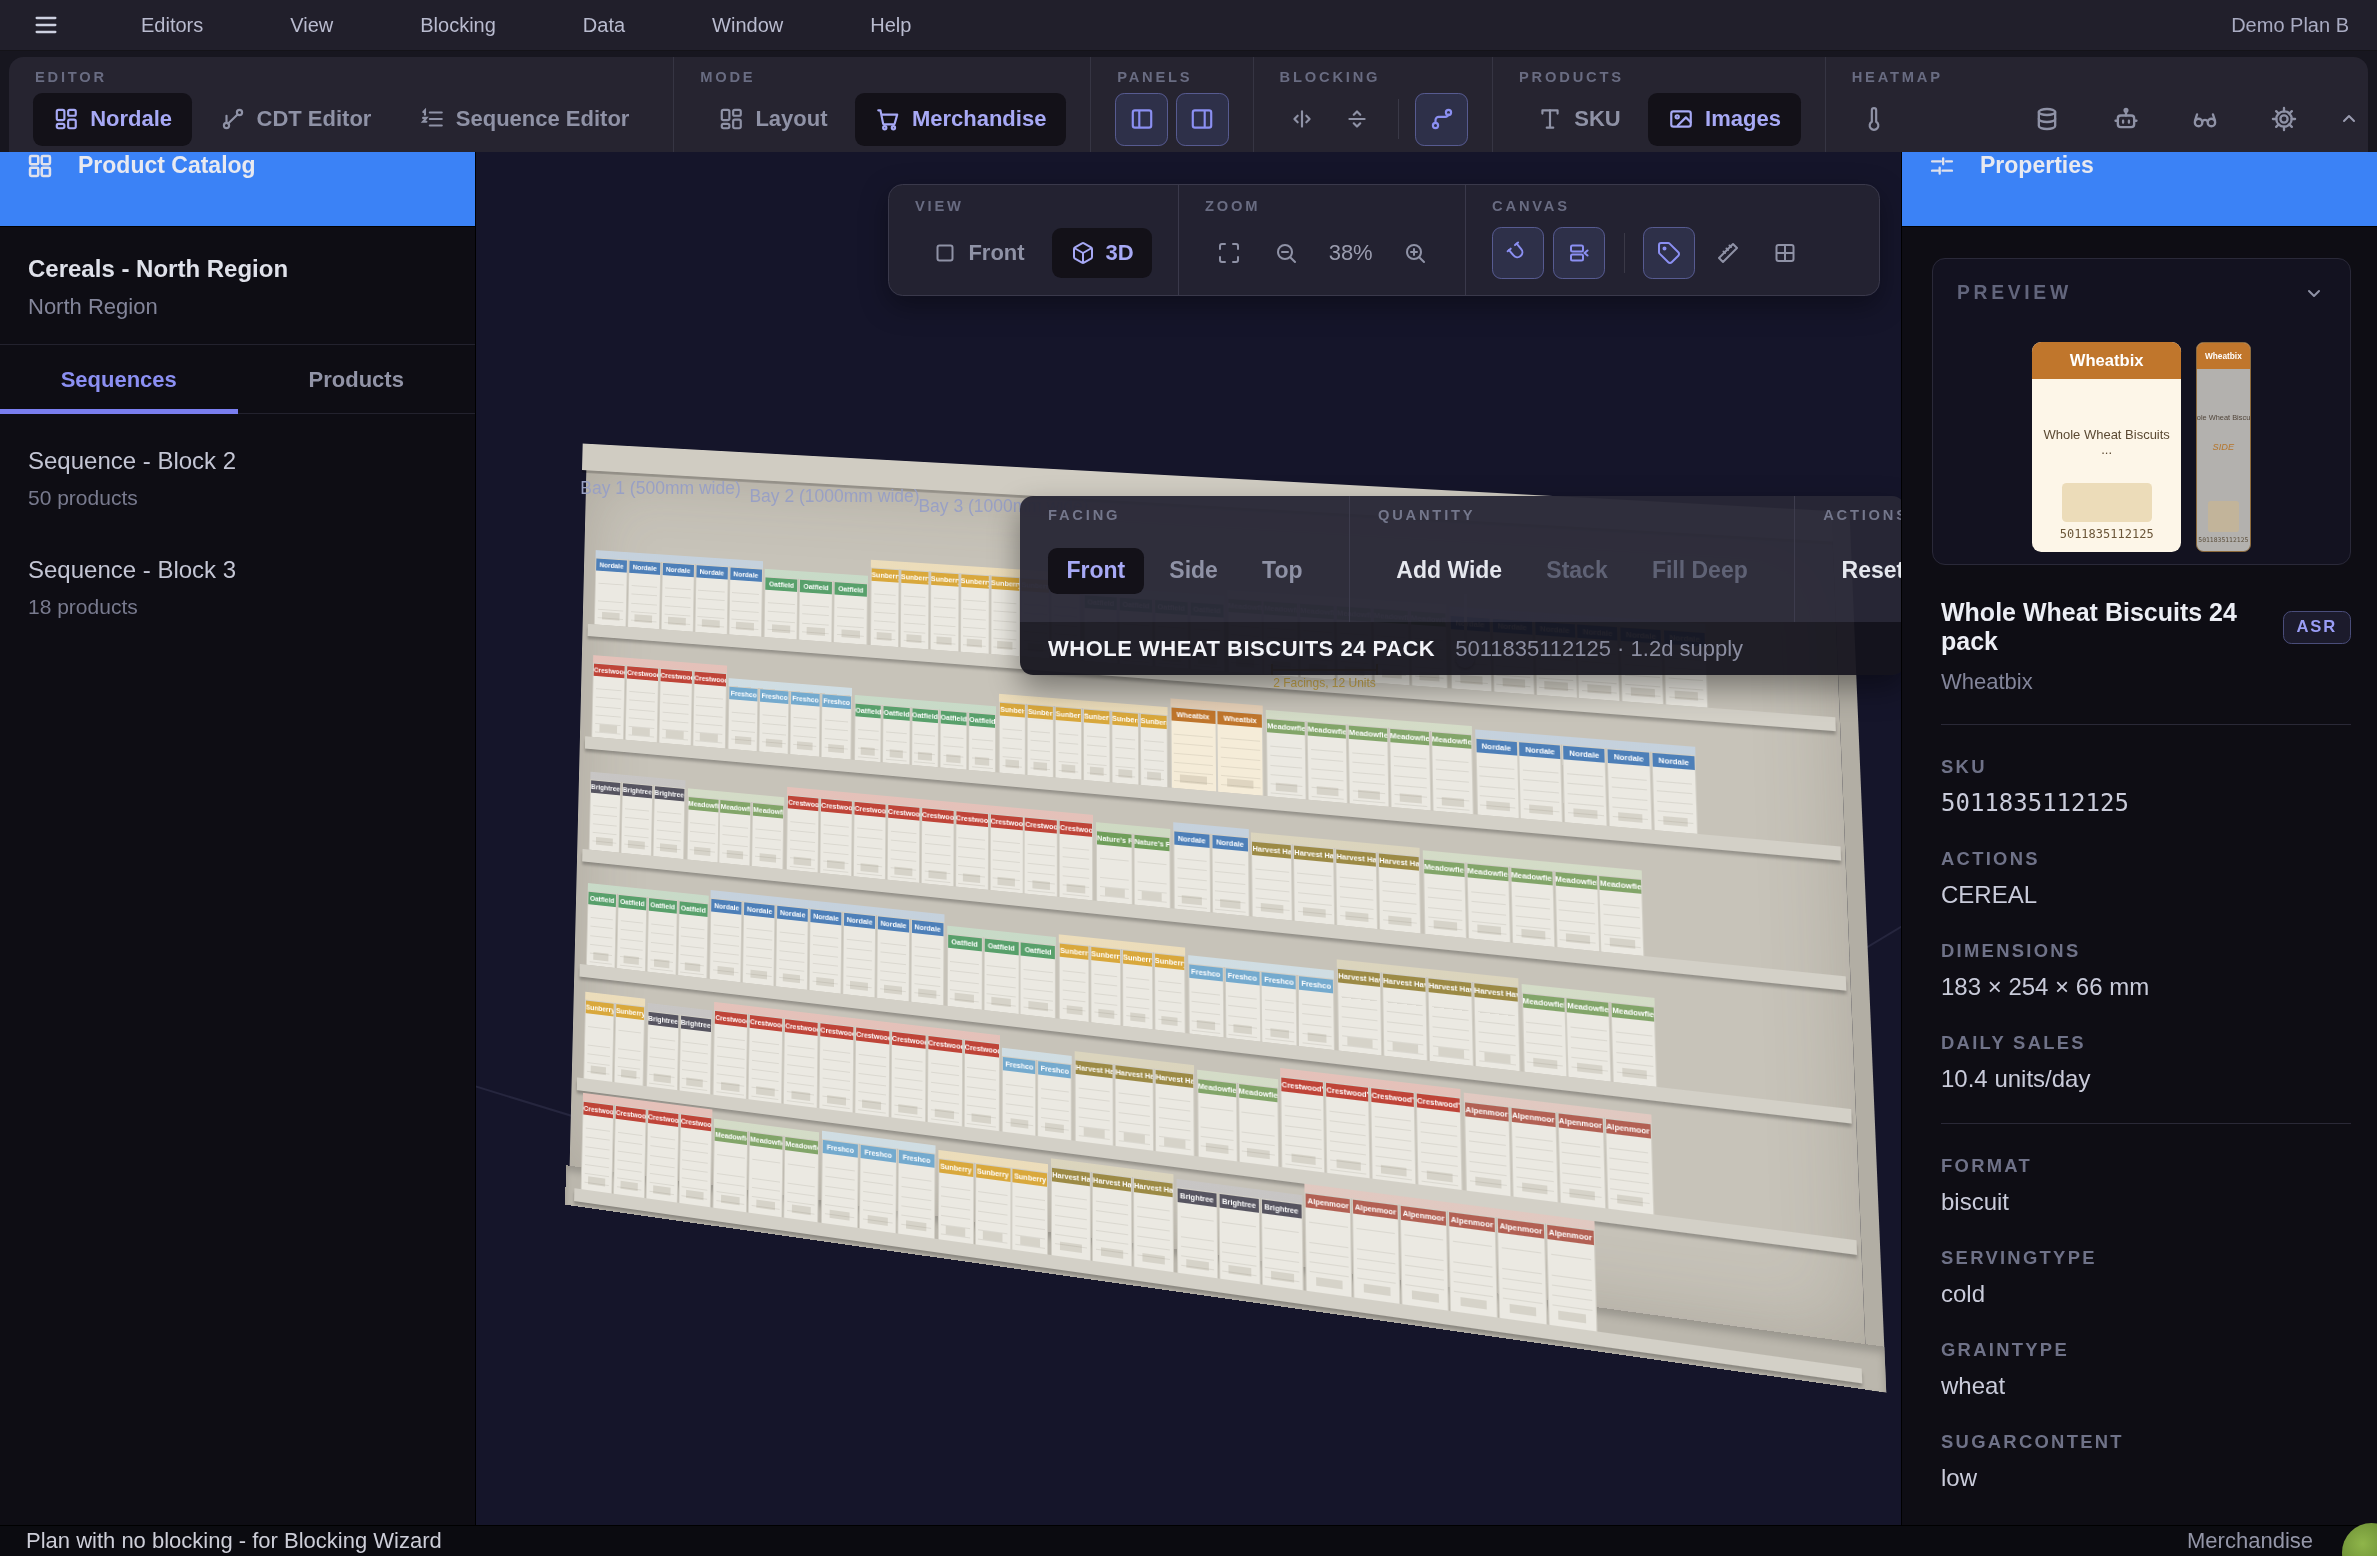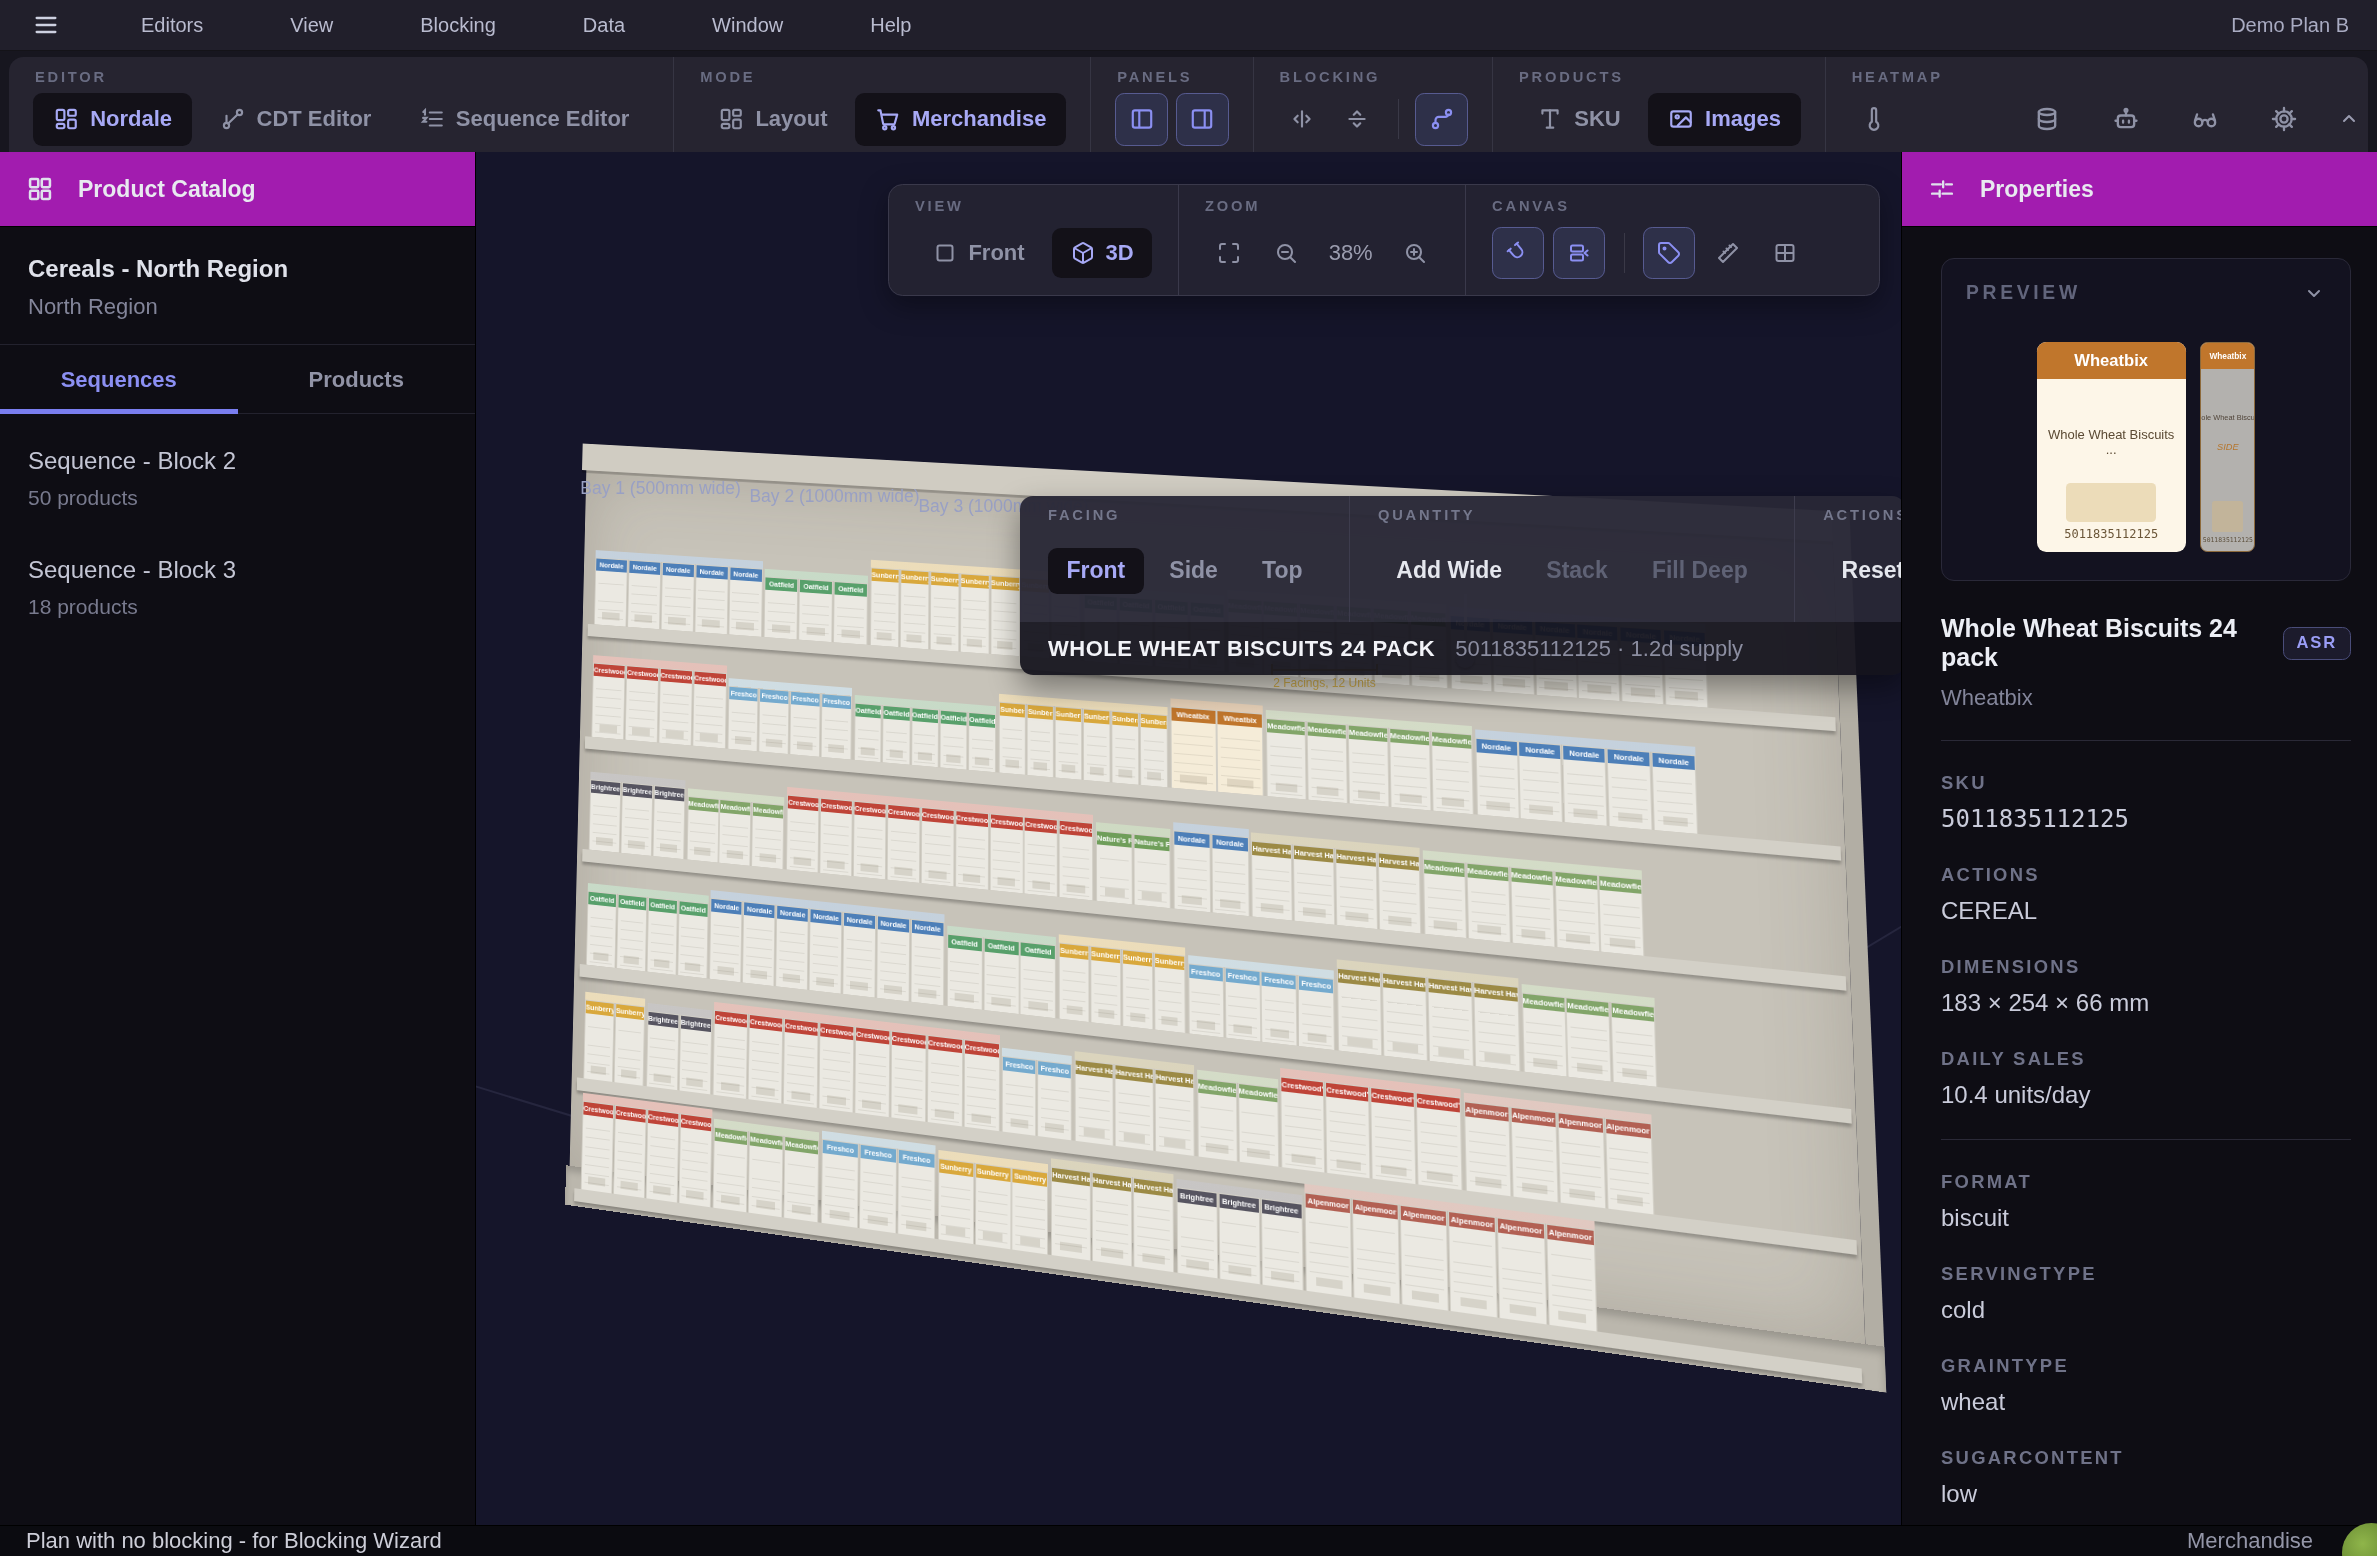--- a/index.html
+++ b/index.html
@@ -32,21 +32,21 @@
   .mini-div { width:0.9px; height:40px; background:#3a3947; margin:0 9.2px; }
   .tb-spacer { flex:1; }
   .tb-right-icons { display:flex; align-items:center; gap:31px; margin:0 16.6px 0 110px; color:#9a9cb0; }
   .tb-collapse { color:#9a9cb0; margin:0 18.4px 0 5.5px; display:flex; align-items:center; cursor:pointer; }
 
   
   .main { position:absolute; left:0; top:152px; width:2377px; height:1374px; display:flex; }
   .sidebar { width:476px; background:#0e0d14; display:flex; flex-direction:column; }
   .sidebar.left { border-right:0.9px solid #000; }
   .sidebar.right { border-left:0.9px solid #000; }
-  .panel-header { height:75px; background:#a21caf; border-bottom:0.9px solid #000; display:flex; align-items:center;
+  .panel-header { height:75px; background:#3b82f6; border-bottom:0.9px solid #000; display:flex; align-items:flex-start;
                   padding:0 26px; gap:24px; color:#e8e9f0; flex:0 0 auto; }
   .panel-header .ph-title { font-size:23px; font-weight:700; }
   .panel-header svg { color:#dfe1ec; }
 
   
   .plan-info { padding:28px 28px 24px 28px; border-bottom:0.9px solid #23222e; }
   .plan-title { font-size:24px; font-weight:700; color:#dfe1ea; }
   .plan-sub { font-size:22px; color:#83859a; margin-top:11px; }
   .tabs { display:flex; border-bottom:0.9px solid #23222e; }
   .tab { flex:1; text-align:center; padding:22px 0 20px 0; font-size:22px; font-weight:600; color:#9193a6; cursor:pointer; position:relative; }
@@ -124,21 +124,21 @@
              font-size:23px; font-weight:600; color:#8f92a6; cursor:pointer; white-space:nowrap; }
   .ctx-btn.active { background:#131118; color:#a7a9f5; }
   .ctx-btn.bright { color:#e5e7ee; }
   .ctx-btn.dim { color:#5f6275; }
   .ctx-info { background:rgba(20,19,29,.94); height:53px; display:flex; align-items:center; padding:0 28px; gap:20px; }
   .ctx-product { font-size:22px; font-weight:700; color:#f2f3f8; letter-spacing:0.5px; white-space:nowrap; }
   .ctx-meta { font-size:22px; color:#8b8da0; white-space:nowrap; }
 
   
   .props-scroll { padding:0 0 18.4px 0; overflow:hidden; }
-  .preview-card { margin:31px 26px 0 39px; border:0.9px solid #2a2939; border-radius:13px; background:#131220; padding:22px 24px 28px 24px; }
+  .preview-card { margin:31px 26px 0 30px; border:0.9px solid #2a2939; border-radius:13px; background:#131220; padding:22px 24px 12px 24px; }
   .preview-head { display:flex; align-items:center; justify-content:space-between; }
   .preview-label { font-size:19.3px; font-weight:700; letter-spacing:3.7px; color:#62657c; }
   .preview-body { display:flex; justify-content:center; align-items:flex-start; gap:14.7px; margin-top:37px; }
   .pv-front { width:149px; height:210px; border-radius:9.2px; overflow:hidden; background:#fdf6e8; display:flex; flex-direction:column; }
   .pv-front-head { height:37px; background:#c0762c; color:#fff; font-weight:700; font-size:16.6px; display:flex; align-items:center; justify-content:center; }
   .pv-front-name { font-size:13px; color:#5b4a33; text-align:center; margin-top:48px; padding:0 7.4px; }
   .pv-front-bar { width:90px; height:39px; background:#ecdcb9; border-radius:4.6px; margin:auto auto 5.5px auto; }
   .pv-front-code { font-family:"DejaVu Sans Mono", monospace; font-size:12px; color:#6b5638; text-align:center; margin-bottom:11px; }
   .pv-side { width:55px; height:210px; border-radius:7.4px; overflow:hidden; background:#b3b1ae; display:flex; flex-direction:column; border:0.9px solid #8d6a3c; }
   .pv-side-head { height:26px; background:#c0762c; color:#fff; font-weight:700; font-size:8.3px; display:flex; align-items:center; justify-content:center; }

